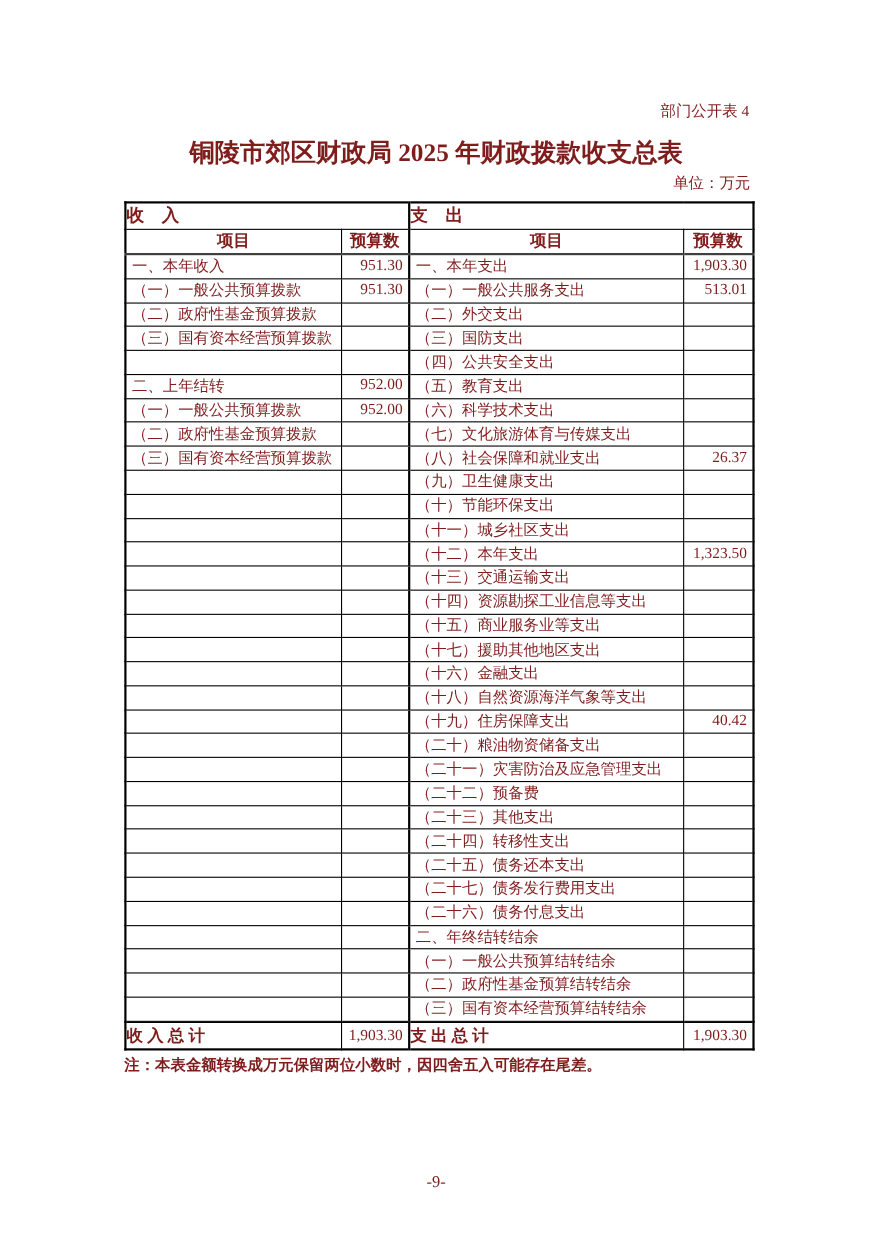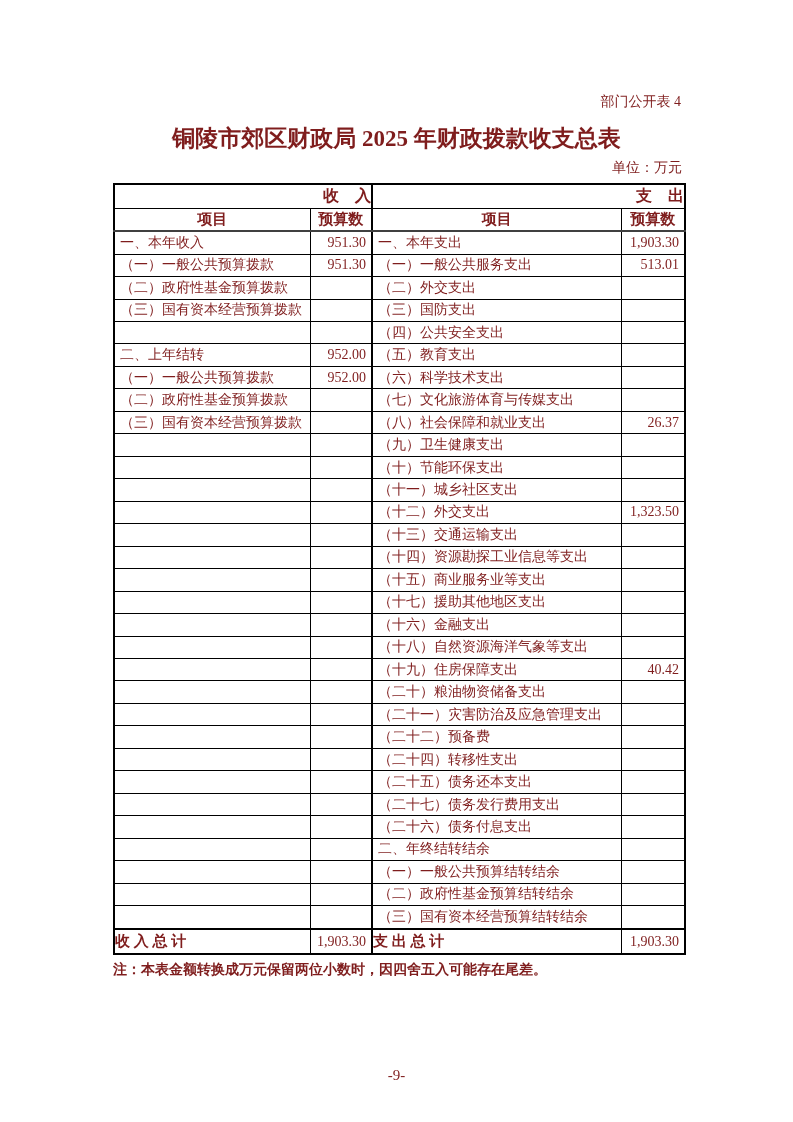--- a/index.html
+++ b/index.html
@@ -31,21 +31,21 @@
     border-collapse:collapse; table-layout:fixed;
     border:2px solid #000;
   }
   table.budget th, table.budget td {
     border:1px solid #000;
     padding:0 5px;
     font-size:14px;
     overflow:hidden; white-space:nowrap;
     vertical-align:middle;
   }
-  thead tr.sec-row th { height:23px; font-size:16px; font-weight:bold; text-align:right; padding:0; }
+  thead tr.sec-row th { height:23px; font-size:16px; font-weight:bold; text-align:left; padding:0; }
   thead tr.col-row th { height:21px; font-size:15px; font-weight:bold; text-align:center; border-bottom:2px solid #404040; }
   tbody td.item { text-align:left; }
   tbody td.num, tfoot td.num { text-align:right; }
   tfoot td { height:23px; border-top:2px solid #000; }
   tfoot td.tot { text-align:left; font-weight:bold; font-size:15px; padding:0; }
   
   thead tr.sec-row th:first-child,
   thead tr.col-row th:nth-child(2),
   tbody tr td:nth-child(2),
   tfoot tr td:nth-child(2) { border-right:2px solid #000; }
@@ -157,21 +157,21 @@
         </tr>
         <tr>
           <td class="item"></td>
           <td class="num"></td>
           <td class="item">（十一）城乡社区支出</td>
           <td class="num"></td>
         </tr>
         <tr>
           <td class="item"></td>
           <td class="num"></td>
-          <td class="item">（十二）外交支出</td>
+          <td class="item">（十二）本年支出</td>
           <td class="num">1,323.50</td>
         </tr>
         <tr>
           <td class="item"></td>
           <td class="num"></td>
           <td class="item">（十三）交通运输支出</td>
           <td class="num"></td>
         </tr>
         <tr>
           <td class="item"></td>
@@ -218,20 +218,26 @@
         <tr>
           <td class="item"></td>
           <td class="num"></td>
           <td class="item">（二十一）灾害防治及应急管理支出</td>
           <td class="num"></td>
         </tr>
         <tr>
           <td class="item"></td>
           <td class="num"></td>
           <td class="item">（二十二）预备费</td>
+          <td class="num"></td>
+        </tr>
+        <tr>
+          <td class="item"></td>
+          <td class="num"></td>
+          <td class="item">（二十三）其他支出</td>
           <td class="num"></td>
         </tr>
         <tr>
           <td class="item"></td>
           <td class="num"></td>
           <td class="item">（二十四）转移性支出</td>
           <td class="num"></td>
         </tr>
         <tr>
           <td class="item"></td>

